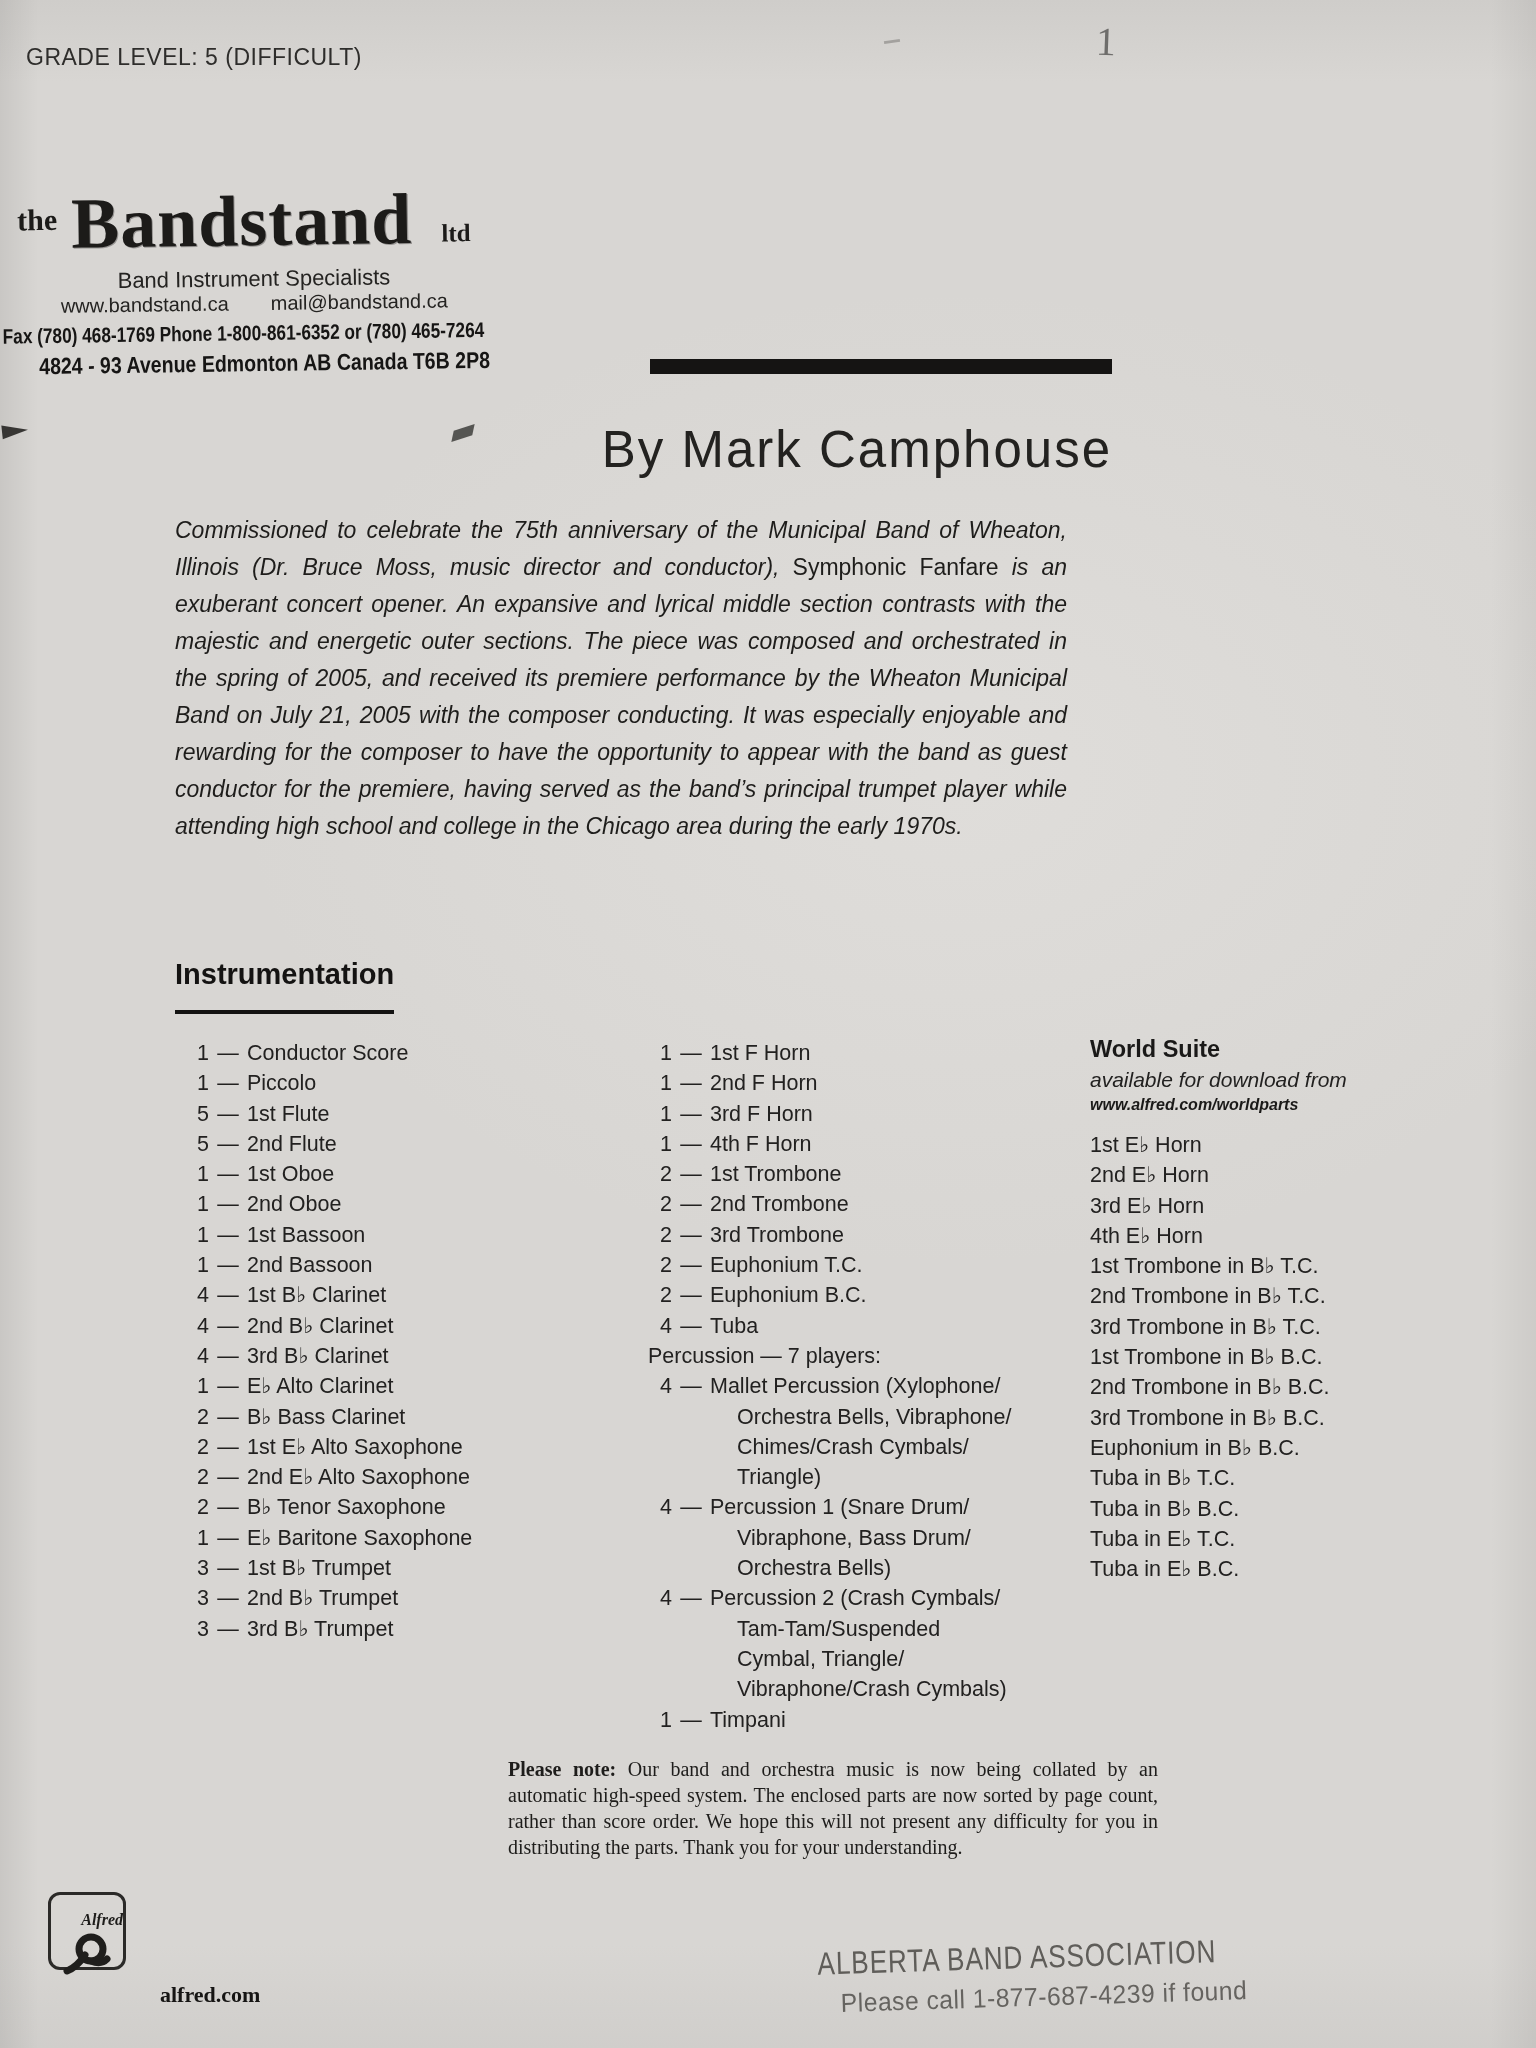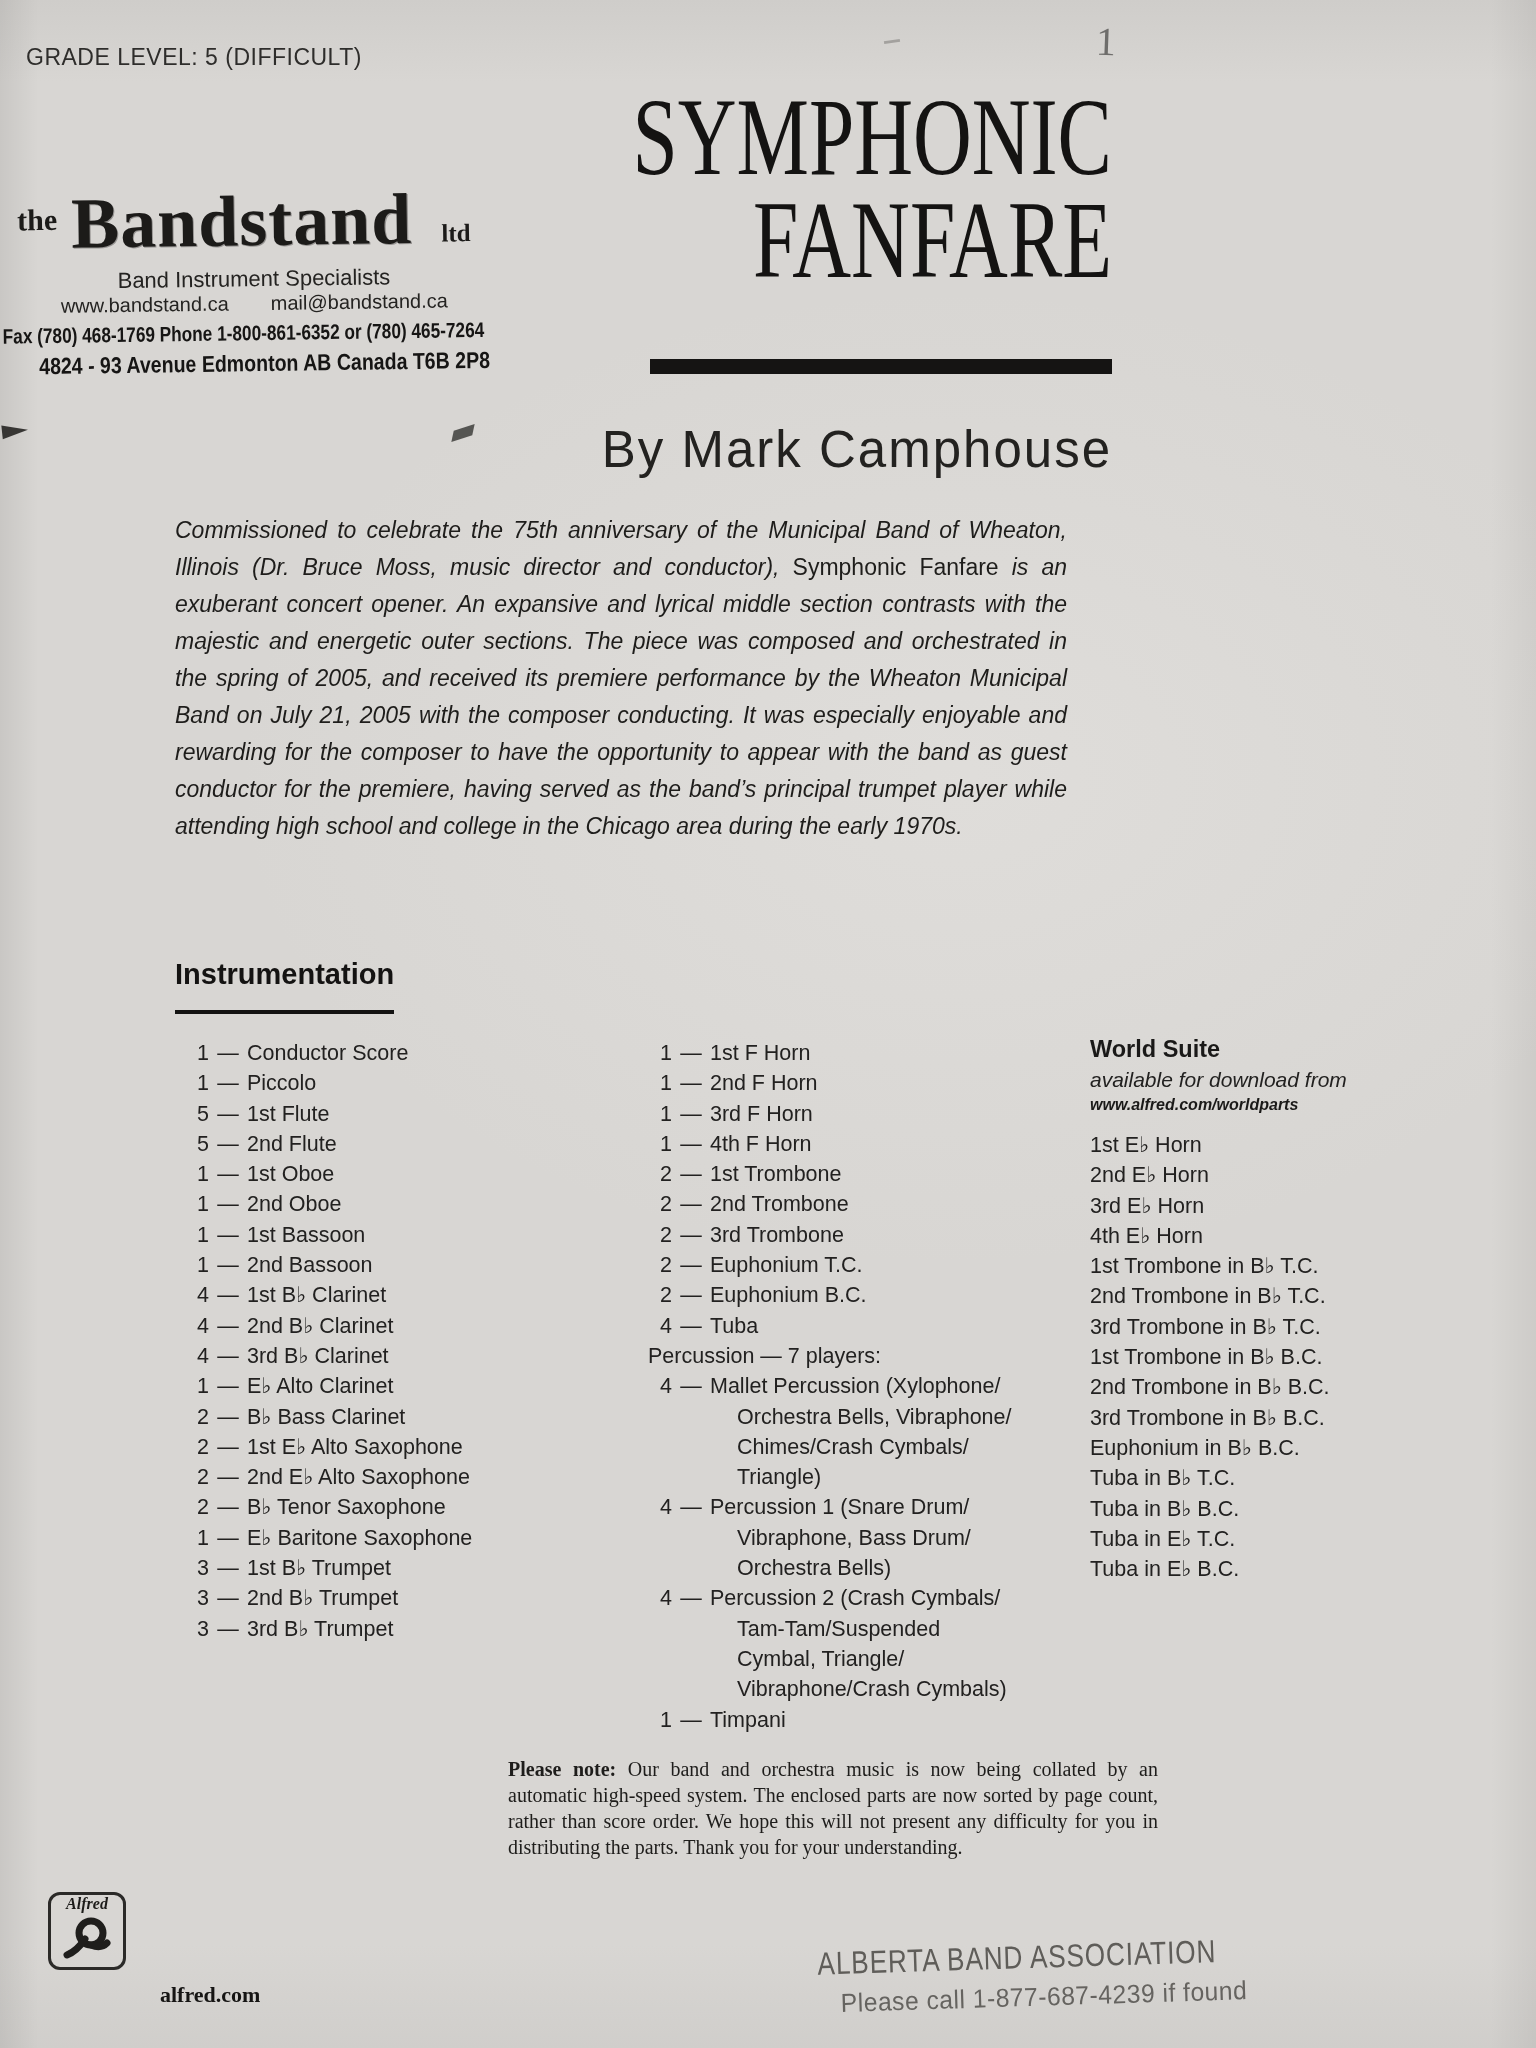--- a/index.html
+++ b/index.html
@@ -55,21 +55,21 @@
   .wp-sub{font-size:21px;font-style:italic;height:28px;color:#222120;}
   .wp-url{font-size:16px;font-weight:700;font-style:italic;height:34px;color:#1a1918;}
   .wp-item{font-size:21.5px;height:30.3px;line-height:30.3px;white-space:nowrap;color:#222120;}
 
   
   .pnote{width:650px;font-family:"Liberation Serif","DejaVu Serif",serif;font-size:20px;line-height:26px;text-align:justify;color:#1e1d1b;}
   .pnote b{font-weight:700;}
 
   
   .logo-box{width:72px;height:72px;border:3px solid #2b2a28;border-radius:12px;text-align:center;color:#1d1c1a;}
-  .logo-word{font-family:"Liberation Serif","DejaVu Serif",serif;font-weight:700;font-style:italic;font-size:16px;margin-top:0;}
+  .logo-word{font-family:"Liberation Serif","DejaVu Serif",serif;font-weight:700;font-style:italic;font-size:16px;margin-top:16px;text-align:right;}
   .pub{font-family:"Liberation Serif","DejaVu Serif",serif;font-size:23px;line-height:28px;color:#1c1b19;}
   .pub-site{font-family:"Liberation Serif","DejaVu Serif",serif;font-weight:700;font-size:22px;color:#161514;}
 
   
   .astamp{transform:rotate(-1.8deg);color:#55534f;}
   .astamp-l1{font-size:32px;letter-spacing:1px;transform:scaleX(.82);transform-origin:left;white-space:nowrap;opacity:.92;}
   .astamp-l2{margin-top:6px;margin-left:22px;font-size:26px;letter-spacing:.5px;transform:scaleX(.95);transform-origin:left;white-space:nowrap;opacity:.9;color:#5a5854;}
 </style>
 </head>
 <body>
@@ -90,24 +90,20 @@
     <div class="bs-webline">
       <span>www.bandstand.ca</span>
       <span>mail@bandstand.ca</span>
     </div>
     <div class="bs-fax" style="margin-top:6px;margin-left:-12px;">Fax (780) 468-1769   Phone 1-800-861-6352 or (780) 465-7264</div>
     <div class="bs-addr" style="margin-top:5px;margin-left:24px;">4824 - 93 Avenue Edmonton AB Canada  T6B 2P8</div>
   </div>
   <div class="abs stamp-arrow" style="left:2px;top:424px;"></div>
   <div class="abs stamp-smudge" style="left:452px;top:428px;"></div>
 
-  <div class="abs title-block" style="top:86px;">
-    <div class="title-line">SYMPHONIC</div>
-    <div class="title-line">FANFARE</div>
-  </div>
   <div class="abs title-bar" style="left:650px;top:359px;width:462px;height:15px;"></div>
   <div class="abs byline" style="right:424px;top:420px;text-align:right;">By Mark Camphouse</div>
 
   <div class="abs note" style="left:175px;top:512px;">
     <span>Commissioned to celebrate the 75th anniversary of the Municipal Band of Wheaton, Illinois (Dr. Bruce Moss, music director and conductor), </span><span class="upright">Symphonic Fanfare</span><span> is an exuberant concert opener.  An expansive and lyrical middle section contrasts with the majestic and energetic outer sections. The piece was composed and orchestrated in the spring of 2005, and received its premiere performance by the Wheaton Municipal Band on July 21, 2005 with the composer conducting.  It was especially enjoyable and rewarding for the composer to have the opportunity to appear with the band as guest conductor for the premiere, having served as the band’s principal trumpet player while attending high school and college in the Chicago area during the early 1970s.</span>
   </div>
 
   <div class="abs" style="left:175px;top:958px;">
     <span class="instr-head" style="display:inline-block;">Instrumentation</span>
   </div>

